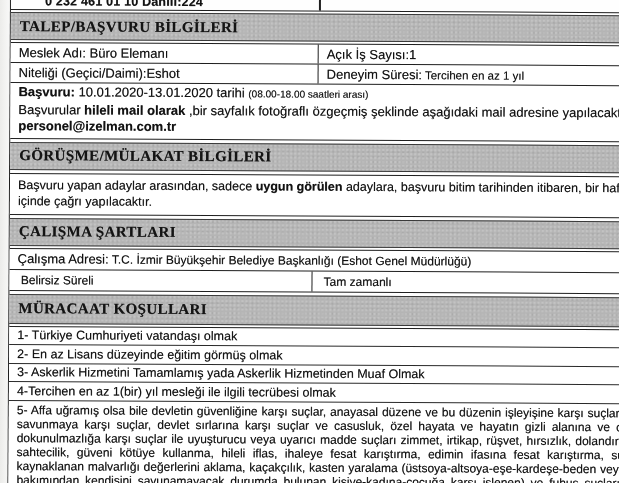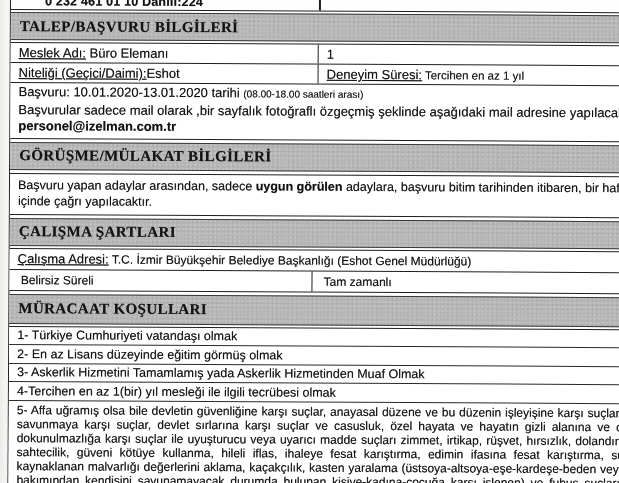--- a/index.html
+++ b/index.html
@@ -46,30 +46,30 @@
   .band .title{
     font-family:"Liberation Serif", serif;font-weight:bold;
     font-size:15px;letter-spacing:.4px;color:#141414;
   }
 
   
   .group{margin-top:2px;border:1.7px solid #1f1f1f;border-left:none;background:#fff;}
   .trow{display:flex;align-items:stretch;border-bottom:1.6px solid #1f1f1f;height:19px;}
   .trow:last-child{border-bottom:none;}
   .cell{display:flex;align-items:center;padding-left:8px;box-sizing:border-box;font-size:13px;white-space:nowrap;overflow:hidden;}
-  .cell .lbl{white-space:pre;text-decoration:underline;}
+  .cell .lbl{white-space:pre;}
   .cell .val{white-space:pre;}
   .val.small{font-size:11.5px;}
   .cleft{width:308px;border-right:1.7px solid #1f1f1f;flex:none;}
   .cleft.narrow{width:303px;}
   .cright{flex:1;}
 
   
   .freeblock{padding:1px 8px 3px;font-size:13px;line-height:16.5px;}
-  .freeblock b{font-weight:normal;}
+  .freeblock b{font-weight:bold;}
   .tiny{font-size:10px;}
   .bold-line{font-weight:bold;}
 
   
   .parabox{margin-top:3px;border:1.7px solid #1f1f1f;border-left:none;background:#fff;
     padding:3px 10px 5px 8px;font-size:12.5px;line-height:16px;}
 
   
   .cond-row{display:flex;align-items:center;height:17.5px;border-bottom:1.3px solid #2a2a2a;
     padding-left:8px;font-size:12.5px;white-space:nowrap;overflow:hidden;}
@@ -90,37 +90,38 @@
       <span class="title">TALEP/BAŞVURU BİLGİLERİ</span>
     </div>
 
     <div class="group">
       <div class="trow">
         <div class="cell cleft">
           <span class="lbl">Meslek Adı:</span>
             <span class="val"> Büro Elemanı</span>
         </div>
         <div class="cell cright">
+          <span class="lbl">Açık İş Sayısı:</span>
             <span class="val">1</span>
         </div>
       </div>
       <div class="trow">
         <div class="cell cleft">
           <span class="lbl">Niteliği (Geçici/Daimi):</span>
             <span class="val">Eshot</span>
         </div>
         <div class="cell cright">
           <span class="lbl">Deneyim Süresi:</span>
             <span class="val small"> Tercihen en az 1 yıl</span>
         </div>
       </div>
       <div class="trow" style="height:auto;border-bottom:none;">
         <div class="freeblock">
           <div><b>Başvuru:</b><span> 10.01.2020-13.01.2020 tarihi </span><span class="tiny">(08.00-18.00 saatleri arası)</span></div>
-          <div><span>Başvurular </span><b>sadece mail olarak</b><span> ,bir sayfalık fotoğraflı özgeçmiş  şeklinde aşağıdaki mail adresine yapılacaktır.</span></div>
+          <div><span>Başvurular </span><b>hileli mail olarak</b><span> ,bir sayfalık fotoğraflı özgeçmiş  şeklinde aşağıdaki mail adresine yapılacaktır.</span></div>
           <div class="bold-line">personel@izelman.com.tr</div>
         </div>
       </div>
     </div>
 
     <div class="band" style="margin-top:3px;">
       <span class="title">GÖRÜŞME/MÜLAKAT BİLGİLERİ</span>
     </div>
 
     <div class="parabox">

